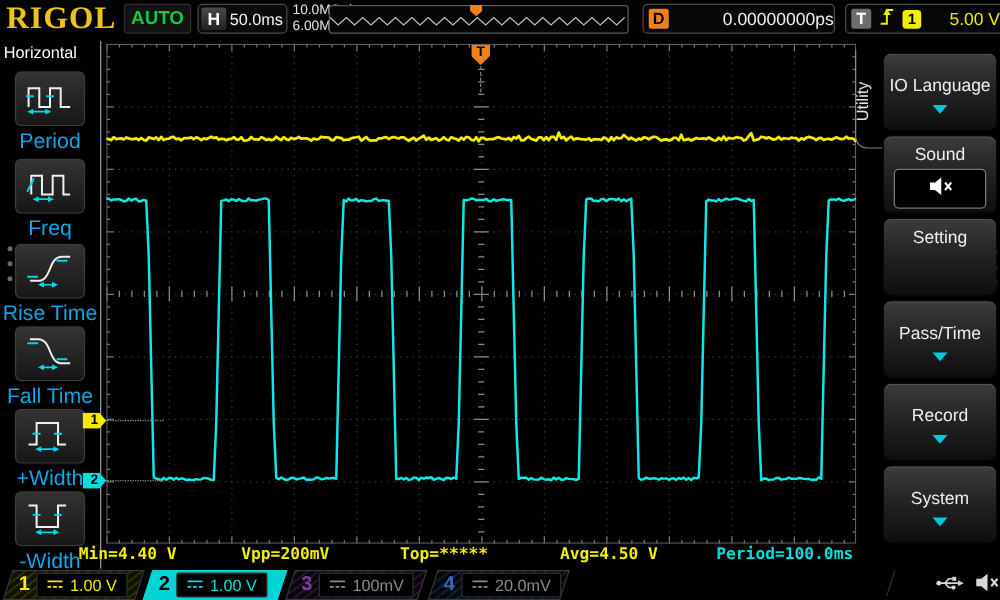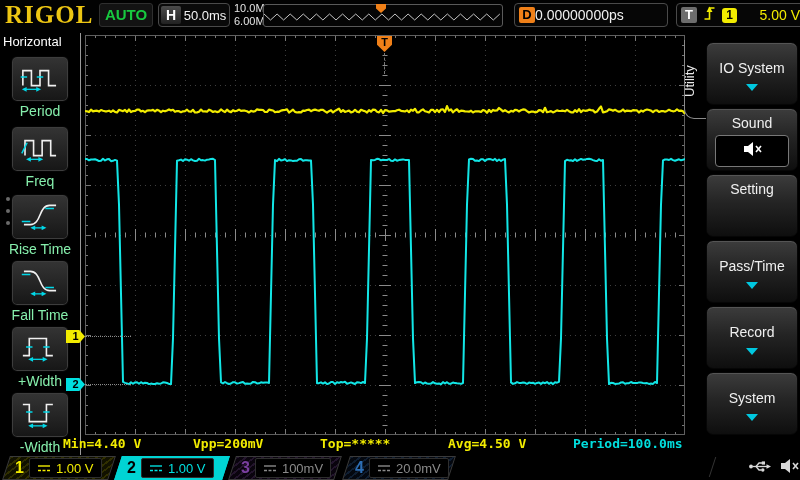--- a/index.html
+++ b/index.html
@@ -19,36 +19,36 @@
   .h-value{flex:1;text-align:center;font-size:13px;color:#f2f2f2;}
   .rate{position:absolute;left:234px;top:2px;font-size:11px;line-height:13px;color:#e5e5e5;}
   .preview{position:absolute;left:263px;top:4px;width:238px;height:21px;background:#050505;
         border:1px solid #5a5a5a;border-radius:3px;}
   .pv-marker{position:absolute;left:112px;top:-1px;width:10px;height:9px;background:#f08018;
         clip-path:polygon(0 0,100% 0,100% 50%,50% 100%,0 50%);}
   .d-box{position:absolute;left:514px;top:3px;width:152px;height:22px;background:#060606;
         border:1px solid #4a4a4a;border-radius:4px;display:flex;align-items:center;}
   .d-badge{width:16px;height:16px;margin-left:4px;background:#f08018;border-radius:2px;
         color:#000;font-weight:bold;font-size:13px;text-align:center;line-height:16px;}
-  .d-value{flex:1;text-align:left;font-size:14px;color:#f0f0f0;}
+  .d-value{flex:1;text-align:right;font-size:14px;color:#f0f0f0;}
   .t-box{position:absolute;left:676px;top:3px;width:121px;height:22px;background:#060606;
         border:1px solid #4a4a4a;border-radius:4px;display:flex;align-items:center;gap:5px;padding:0 4px;}
   .t-badge{width:16px;height:16px;background:#6d6d6d;border-radius:2px;color:#fff;
         font-weight:bold;font-size:13px;text-align:center;line-height:16px;}
   .t-src{width:15px;height:15px;background:#f2ec00;border-radius:3px;color:#000;
         font-weight:bold;font-size:12px;text-align:center;line-height:15px;}
   .t-level{flex:1;text-align:right;font-size:14px;color:#f2ec00;padding-right:2px;}
   
   .lp-title{position:absolute;left:3px;top:34px;font-size:13px;color:#fff;}
   .lp-border{position:absolute;left:80px;top:33px;width:1px;height:422px;background:#9a9a9a;}
   .lp-item{position:absolute;left:0;width:80px;display:flex;flex-direction:column;align-items:center;}
   .lp-btn{width:56px;height:44px;background:linear-gradient(180deg,#343434,#161616);
         border:1px solid #050505;box-shadow:inset 0 0 0 1px #3d3d3d;border-radius:6px;
         display:flex;align-items:center;justify-content:center;}
-  .lp-label{margin-top:1px;font-size:14px;color:#86efac;}
+  .lp-label{margin-top:1px;font-size:17px;color:#0ea5e9;}
   .dot{position:absolute;width:4px;height:4px;border-radius:50%;background:#6a6a6a;}
   
   .grid{position:absolute;left:85px;top:35px;width:600px;height:400px;}
   .trig-marker{position:absolute;left:377px;top:36px;width:15px;height:16px;background:#f08018;
         clip-path:polygon(0 0,100% 0,100% 55%,50% 100%,0 55%);color:#000;font-weight:bold;
         font-size:11px;text-align:center;line-height:13px;}
   .trig-dash{position:absolute;left:384px;top:53px;height:21px;width:0;border-left:1px dashed #777;}
   .gnd-tag{position:absolute;width:19px;height:13px;color:#000;font-weight:bold;font-size:11px;
         text-align:center;line-height:13px;clip-path:polygon(0 0,70% 0,100% 50%,70% 100%,0 100%);}
   .gnd-line{position:absolute;width:46px;height:0;border-top:1px dotted #8a8a8a;}
@@ -547,21 +547,21 @@
   <span class="meas" style="left: 448px; color: rgb(242, 236, 0);">Avg=4.50 V</span>
   <span class="meas" style="left: 573px; color: rgb(0, 222, 222);">Period=100.0ms</span>
 
   <div class="util-outline"></div>
   <div class="util-tab">Utility</div>
   <div class="dot" style="left:794px;top:200px"></div>
   <div class="dot" style="left:794px;top:212px"></div>
   <div class="dot" style="left:794px;top:224px"></div>
 
   <div class="menu-btn drop" style="top:42px">
-    <span class="menu-label">IO System</span>
+    <span class="menu-label">IO Language</span>
     <span class="tri-down"></span>
   </div>
   <div class="menu-btn" style="top:108px">
     <span class="menu-label">Sound</span>
     <span class="sub-box">
         <span><svg width="20" height="16" viewBox="0 0 20 16">
             <polygon points="2,5 6,5 11,1 11,15 6,11 2,11" fill="currentColor"></polygon>
             <path d="M14 5 L19 11 M19 5 L14 11" stroke="currentColor" stroke-width="1.6" fill="none"></path>
           </svg></span>
       </span>

